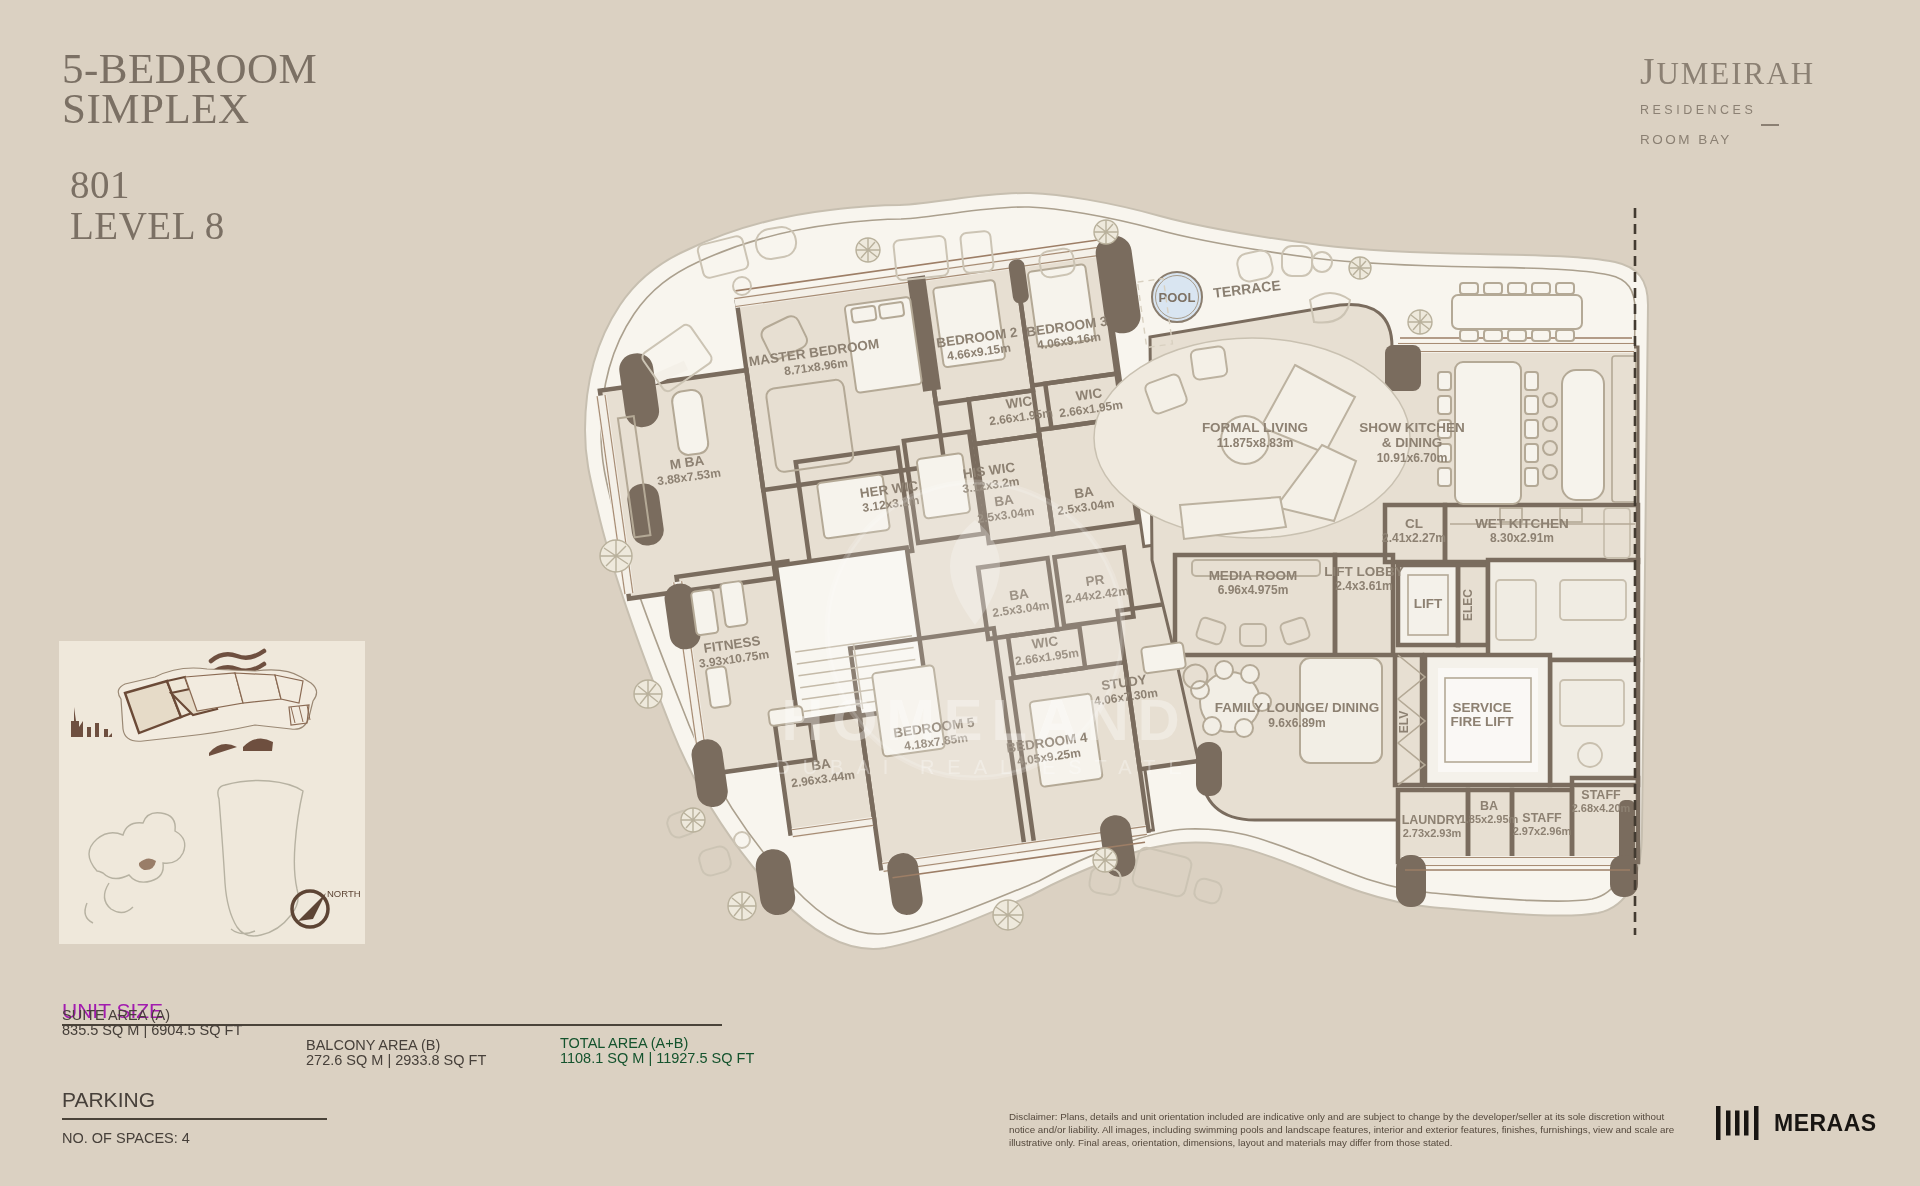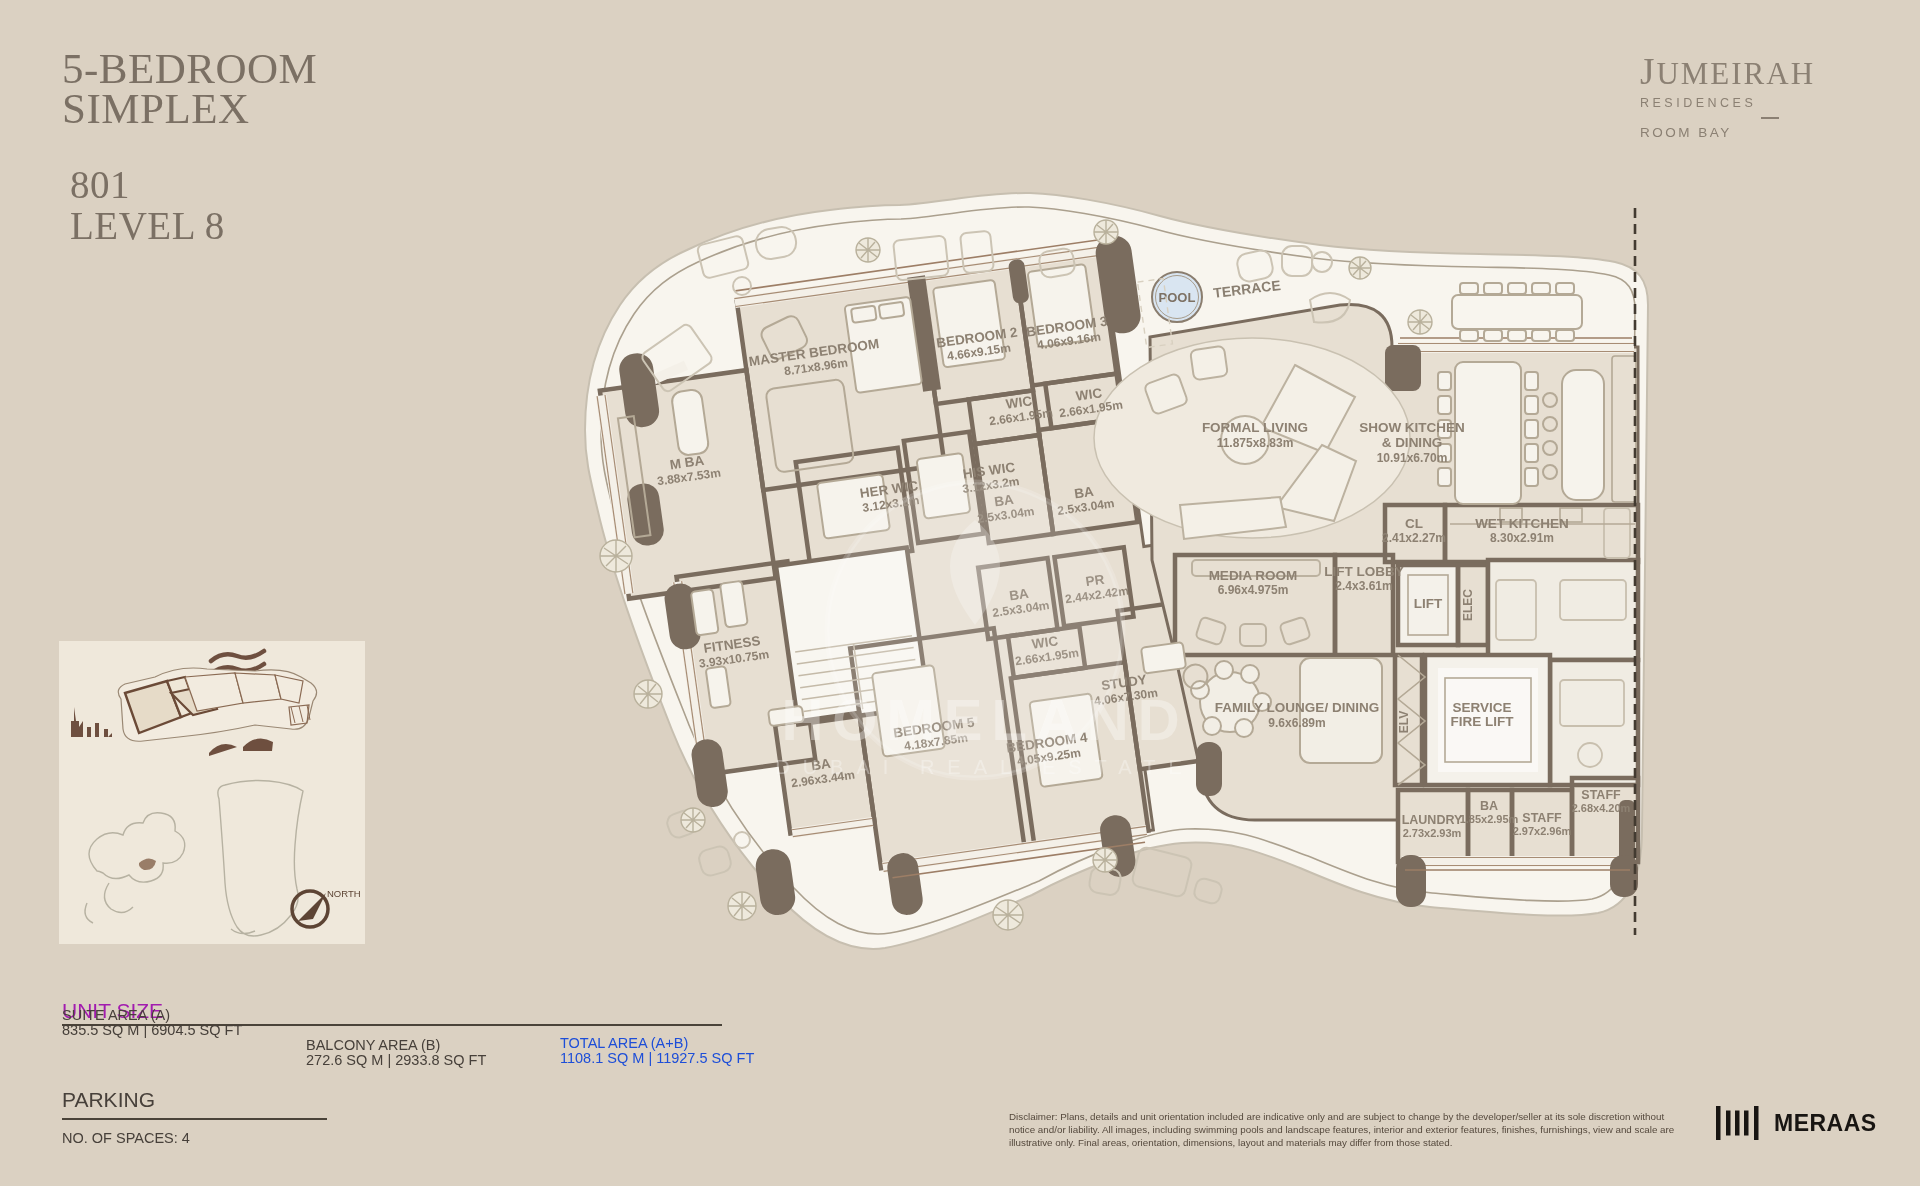--- a/index.html
+++ b/index.html
@@ -9,21 +9,21 @@
 </style>
 </head>
 <body>
 
 <div class="abs serif" style="left:62px;top:49px;font-size:43px;line-height:40px;letter-spacing:0.5px;color:#7b7064;">5-BEDROOM<br>SIMPLEX</div>
 
 <div class="abs serif" style="left:62px;top:164px;font-size:39px;line-height:41px;letter-spacing:0.5px;color:#7b7064;margin-left:8px;">801<br>LEVEL 8</div>
 
 <div class="abs" style="left:1640px;top:50px;width:260px;text-align:left;color:#8b8073;">
   <div class="serif" style="font-size:37px;letter-spacing:2px;">J<span style="font-size:31px;">UMEIRAH</span></div>
-  <div style="font-size:12.5px;letter-spacing:3.5px;margin-top:3px;">RESIDENCES</div>
+  <div style="font-size:12.5px;letter-spacing:3.5px;margin-top:10px;">RESIDENCES</div>
   <div style="width:18px;height:2px;background:#8b8073;margin:7px auto 6px auto;"></div>
   <div style="font-size:13.5px;letter-spacing:2.5px;">ROOM BAY</div>
 </div>
 
 <svg class="abs" style="left:0;top:0" width="1920" height="1186" viewBox="0 0 1920 1186">
 
   <path d="M 585 430
            C 585 380 598 338 620 305
            C 638 278 660 262 687 250
            C 712 238 760 218 830 210
@@ -545,21 +545,21 @@
   <text x="268" y="256" font-size="9.5" fill="#5d4434">NORTH</text>
 </svg>
 
 <div class="abs" style="left:62px;top:999px;font-size:21px;letter-spacing:0px;color:#a21caf;">UNIT SIZE</div>
 <div class="abs" style="left:62px;top:1024px;width:660px;height:2px;background:#4a4339;"></div>
 
 <div class="abs" style="left:62px;top:1008px;font-size:14.5px;color:#47403a;line-height:15px;">SUITE AREA (A)<br><span style="font-size:14.5px;">835.5 SQ M | 6904.5 SQ FT</span></div>
 
 <div class="abs" style="left:306px;top:1038px;font-size:14.5px;color:#47403a;line-height:15px;">BALCONY AREA (B)<br><span style="font-size:14.5px;">272.6 SQ M | 2933.8 SQ FT</span></div>
 
-<div class="abs" style="left:560px;top:1036px;font-size:14.5px;color:#1d4ed8;line-height:15px;">TOTAL AREA (A+B)<br><span style="font-size:14.5px;">1108.1 SQ M | 11927.5 SQ FT</span></div>
+<div class="abs" style="left:560px;top:1036px;font-size:14.5px;color:#14532d;line-height:15px;">TOTAL AREA (A+B)<br><span style="font-size:14.5px;">1108.1 SQ M | 11927.5 SQ FT</span></div>
 
 <div class="abs" style="left:62px;top:1088px;font-size:21px;letter-spacing:0px;color:#47403a;">PARKING</div>
 <div class="abs" style="left:62px;top:1118px;width:265px;height:2px;background:#4a4339;"></div>
 <div class="abs" style="left:62px;top:1130px;font-size:14.5px;color:#47403a;">NO. OF SPACES: 4</div>
 
 <div class="abs" style="left:1009px;top:1110px;width:680px;font-size:9.8px;line-height:13.2px;color:#55493d;">Disclaimer: Plans, details and unit orientation included are indicative only and are subject to change by the developer/seller at its sole discretion without notice and/or liability. All images, including swimming pools and landscape features, interior and exterior features, finishes, furnishings, view and scale are illustrative only. Final areas, orientation, dimensions, layout and materials may differ from those stated.</div>
 
 <div class="abs" style="left:1716px;top:1106px;">
   <svg width="52" height="34" viewBox="0 0 52 34">
     <rect x="0" y="0" width="4.5" height="34" fill="#181512"></rect>

